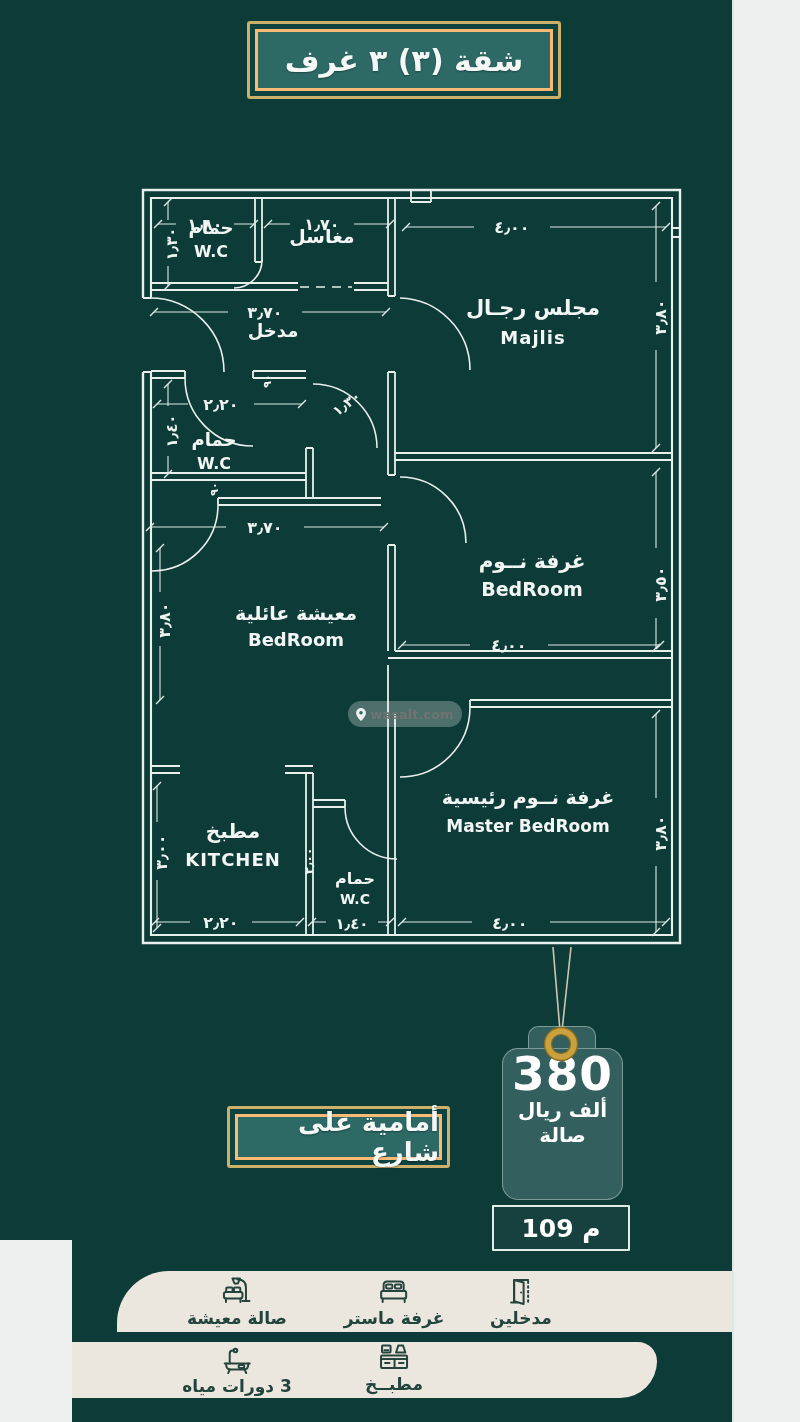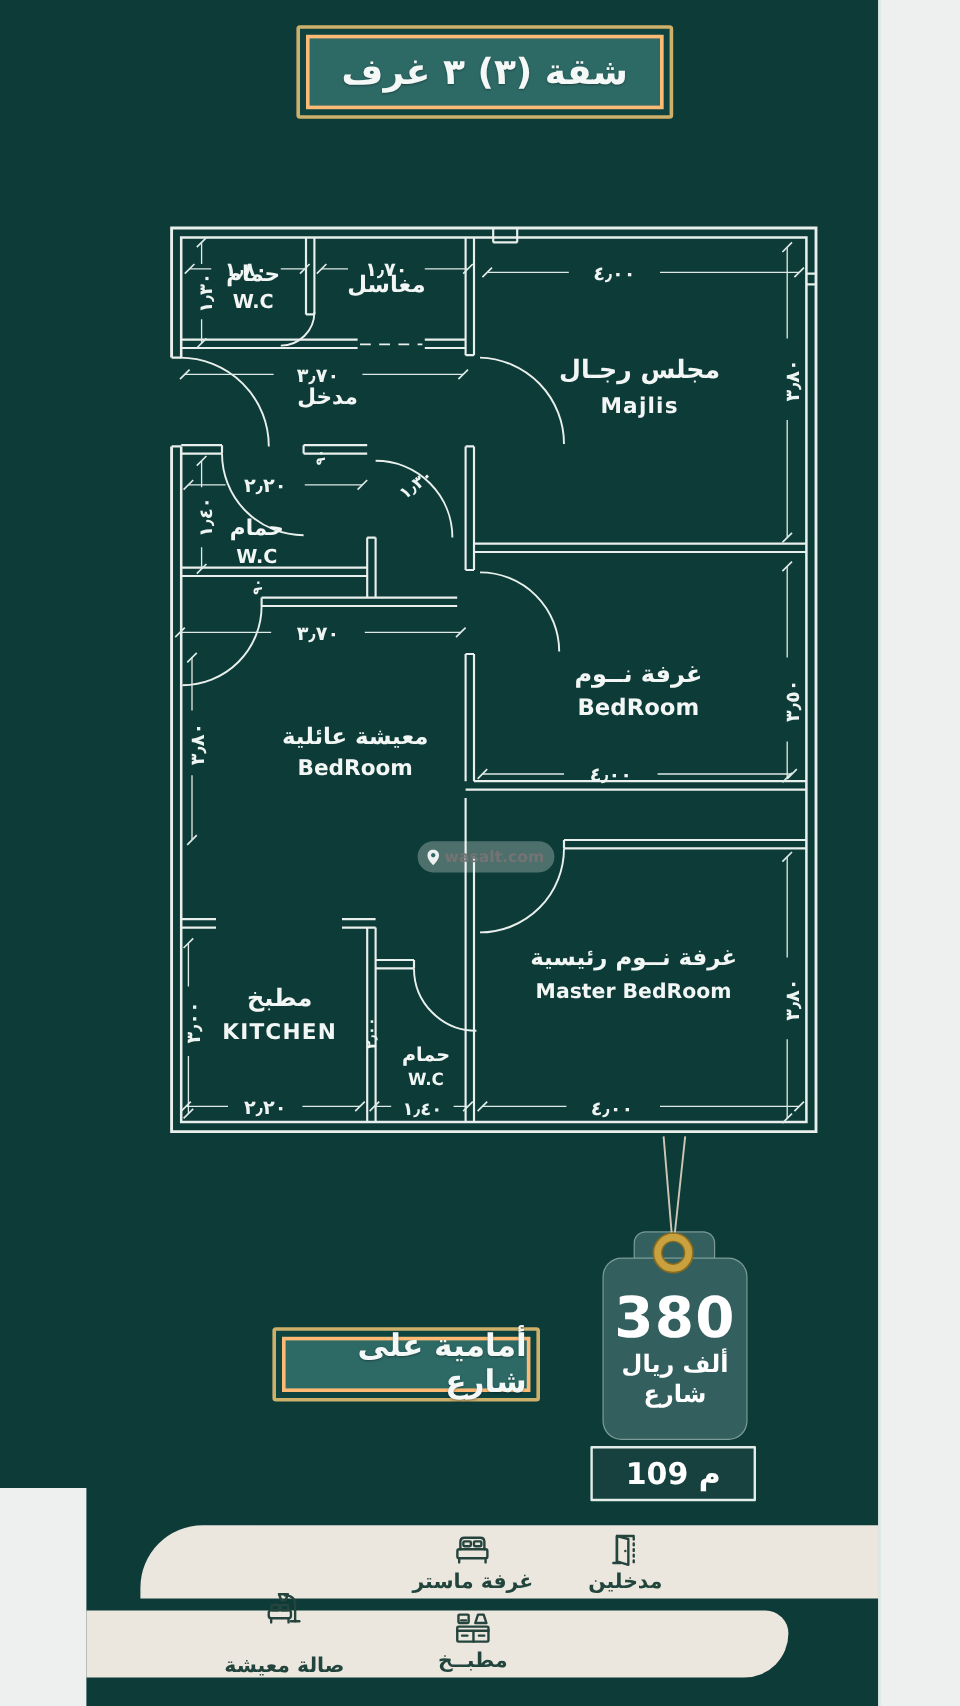--- a/index.html
+++ b/index.html
@@ -13,21 +13,21 @@
   
   .gf1{background:#0f433f;padding:5px;border-radius:3px;box-sizing:border-box;border:3px solid #cdb069;}
   .gf2{border:3px solid #fdba74;background:#2d6a66;width:100%;height:100%;box-sizing:border-box;
        display:flex;align-items:center;justify-content:center;}
   .gf2 .t{color:#f4f8f6;font-weight:bold;text-shadow:0 1px 2px rgba(0,0,0,.35);}
 
   
   .tag{background:#33605e;border:1px solid rgba(214,230,226,.45);}
   #tag-cap{left:528px;top:1026px;width:66px;height:40px;border-radius:10px;}
   #tag-body{left:502px;top:1048px;width:119px;height:150px;border-radius:16px;
-            display:flex;flex-direction:column;align-items:center;justify-content:center;color:#fff;}
+            display:flex;flex-direction:column;align-items:center;color:#fff;}
   #tag-amount{font-size:47px;font-weight:bold;line-height:1.05;letter-spacing:1px;}
   .tag-line{font-size:20px;font-weight:bold;line-height:1.25;}
   #area-box{left:492px;top:1205px;width:138px;height:46px;border-radius:1px;background:#17413e;
             border:2px solid #e2ede9;box-sizing:border-box;display:flex;align-items:center;justify-content:center;
             color:#fff;font-size:25px;font-weight:bold;}
 
   
   .band{background:#ece7de;}
   #band1{left:117px;top:1271px;width:615px;height:61px;border-radius:52px 0 0 0;}
   #band2{left:72px;top:1342px;width:585px;height:56px;border-radius:0 26px 50px 0;}
@@ -57,30 +57,30 @@
   <div class="abs gf1" style="left:227px;top:1106px;width:223px;height:62px;">
     <div class="gf2">
       <div class="t" style="font-size:26px;" dir="rtl">أمامية على شارع</div>
     </div>
   </div>
 
   <div id="tag-cap" class="abs tag"></div>
   <div id="tag-body" class="abs tag">
     <div id="tag-amount">380</div>
     <div class="tag-line" dir="rtl">ألف ريال</div>
-    <div class="tag-line" dir="rtl">شارع</div>
+    <div class="tag-line" dir="rtl">صالة</div>
   </div>
   <div id="area-box" class="abs">
     <span dir="ltr">109 م</span>
   </div>
 
   <div id="band1" class="abs band"></div>
   <div id="band2" class="abs band"></div>
 
-  <div class="feat" style="left:237px;top:1325px;gap:20px;">
+  <div class="feat" style="left:237px;top:1275px;">
     <svg width="36" height="34" viewBox="0 0 36 34">
       <g fill="none" stroke="#24443d" stroke-width="2" stroke-linecap="round" stroke-linejoin="round">
         <path d="M18.5 4.5 Q27 4.5 27 12.5 V26"></path>
           <path d="M23.5 26 H30.5"></path>
         <path d="M13.5 3.5 H21 L19 8.5 H15.5 Z"></path>
         <rect x="5" y="17" width="18.5" height="6.5" rx="2"></rect>
         <rect x="7.3" y="12.5" width="6.3" height="4.5" rx="1"></rect>
         <rect x="15" y="12.5" width="6.3" height="4.5" rx="1"></rect>
         <path d="M7 23.5 v3.5 M21.5 23.5 v3.5"></path>
       </g>
@@ -104,20 +104,33 @@
       <g fill="none" stroke="#24443d" stroke-width="2" stroke-linecap="round" stroke-linejoin="round">
         <path d="M8 29.5 h6 M11 29.5 V7 H25"></path>
         <path d="M25 8.5 V29.5" stroke-dasharray="1.5 3.2"></path>
         <path d="M11 7 L20.5 9.5 V31 L11 28.2 Z"></path>
         <circle cx="18" cy="19.5" r="1" fill="#24443d" stroke="none"></circle>
       </g>
     </svg>
     <div class="lbl" dir="rtl">مدخلين</div>
   </div>
 
+  <div class="feat" style="left:237px;top:1344px;">
+    <svg width="36" height="33" viewBox="0 0 36 33">
+      <g fill="none" stroke="#24443d" stroke-width="2" stroke-linecap="round" stroke-linejoin="round">
+        <path d="M5.5 19.5 H30.5"></path>
+        <path d="M7 19.5 V21 q0 4.5 5 4.5 h12 q5 0 5-4.5 V19.5"></path>
+        <path d="M10.5 25.8 L9 29 M25.5 25.8 L27 29"></path>
+        <path d="M10.5 19.5 V9.5 q0-3 3-3 h0.8"></path>
+        <circle cx="16.2" cy="6.5" r="1.8"></circle>
+        <rect x="19.5" y="21" width="5.5" height="3" rx="0.8"></rect>
+      </g>
+    </svg>
+    <div class="lbl" dir="rtl">3 دورات مياه</div>
+  </div>
   <div class="feat" style="left:394px;top:1341px;">
     <svg width="36" height="34" viewBox="0 0 36 34">
       <g fill="none" stroke="#24443d" stroke-width="2" stroke-linecap="round" stroke-linejoin="round">
         <rect x="6" y="4.5" width="8.5" height="7" rx="0.8"></rect>
           <path d="M8.3 9.3 h4"></path>
         <path d="M20 11.5 L22.3 4.5 H27 L29.3 11.5 Z"></path>
         <rect x="5" y="14.5" width="26" height="12.5" rx="1"></rect>
         <path d="M5 18 H31 M18.5 18 V27"></path>
         <path d="M9 22 h4.5 M23 22 h4.5"></path>
       </g>

